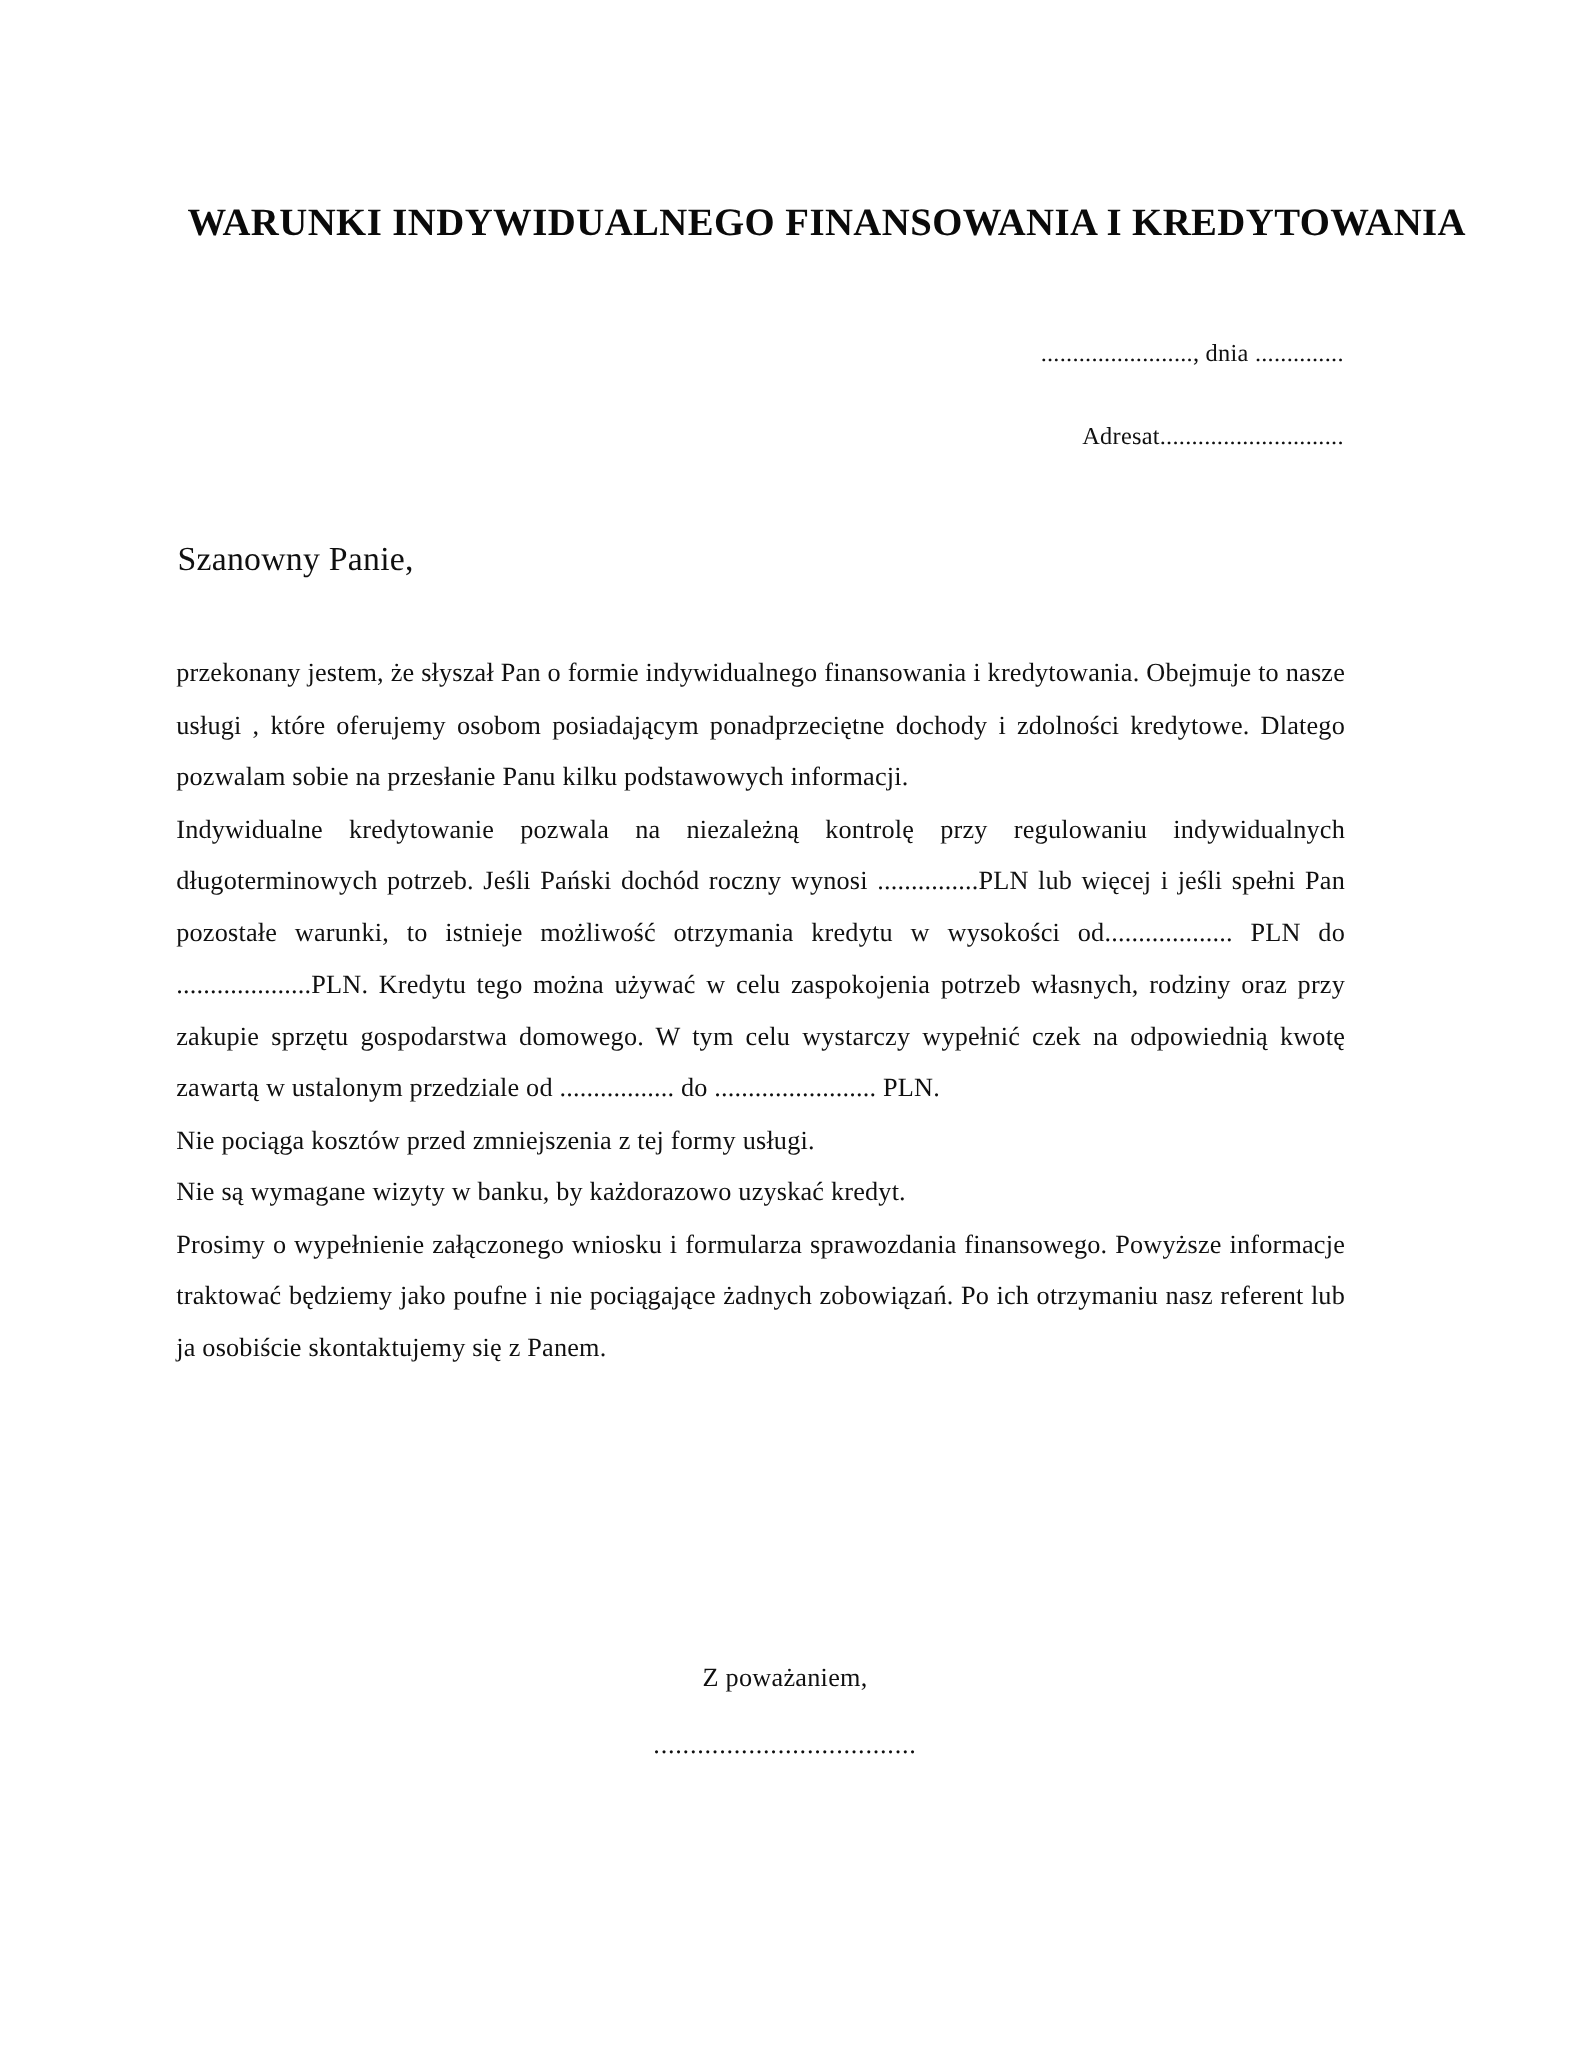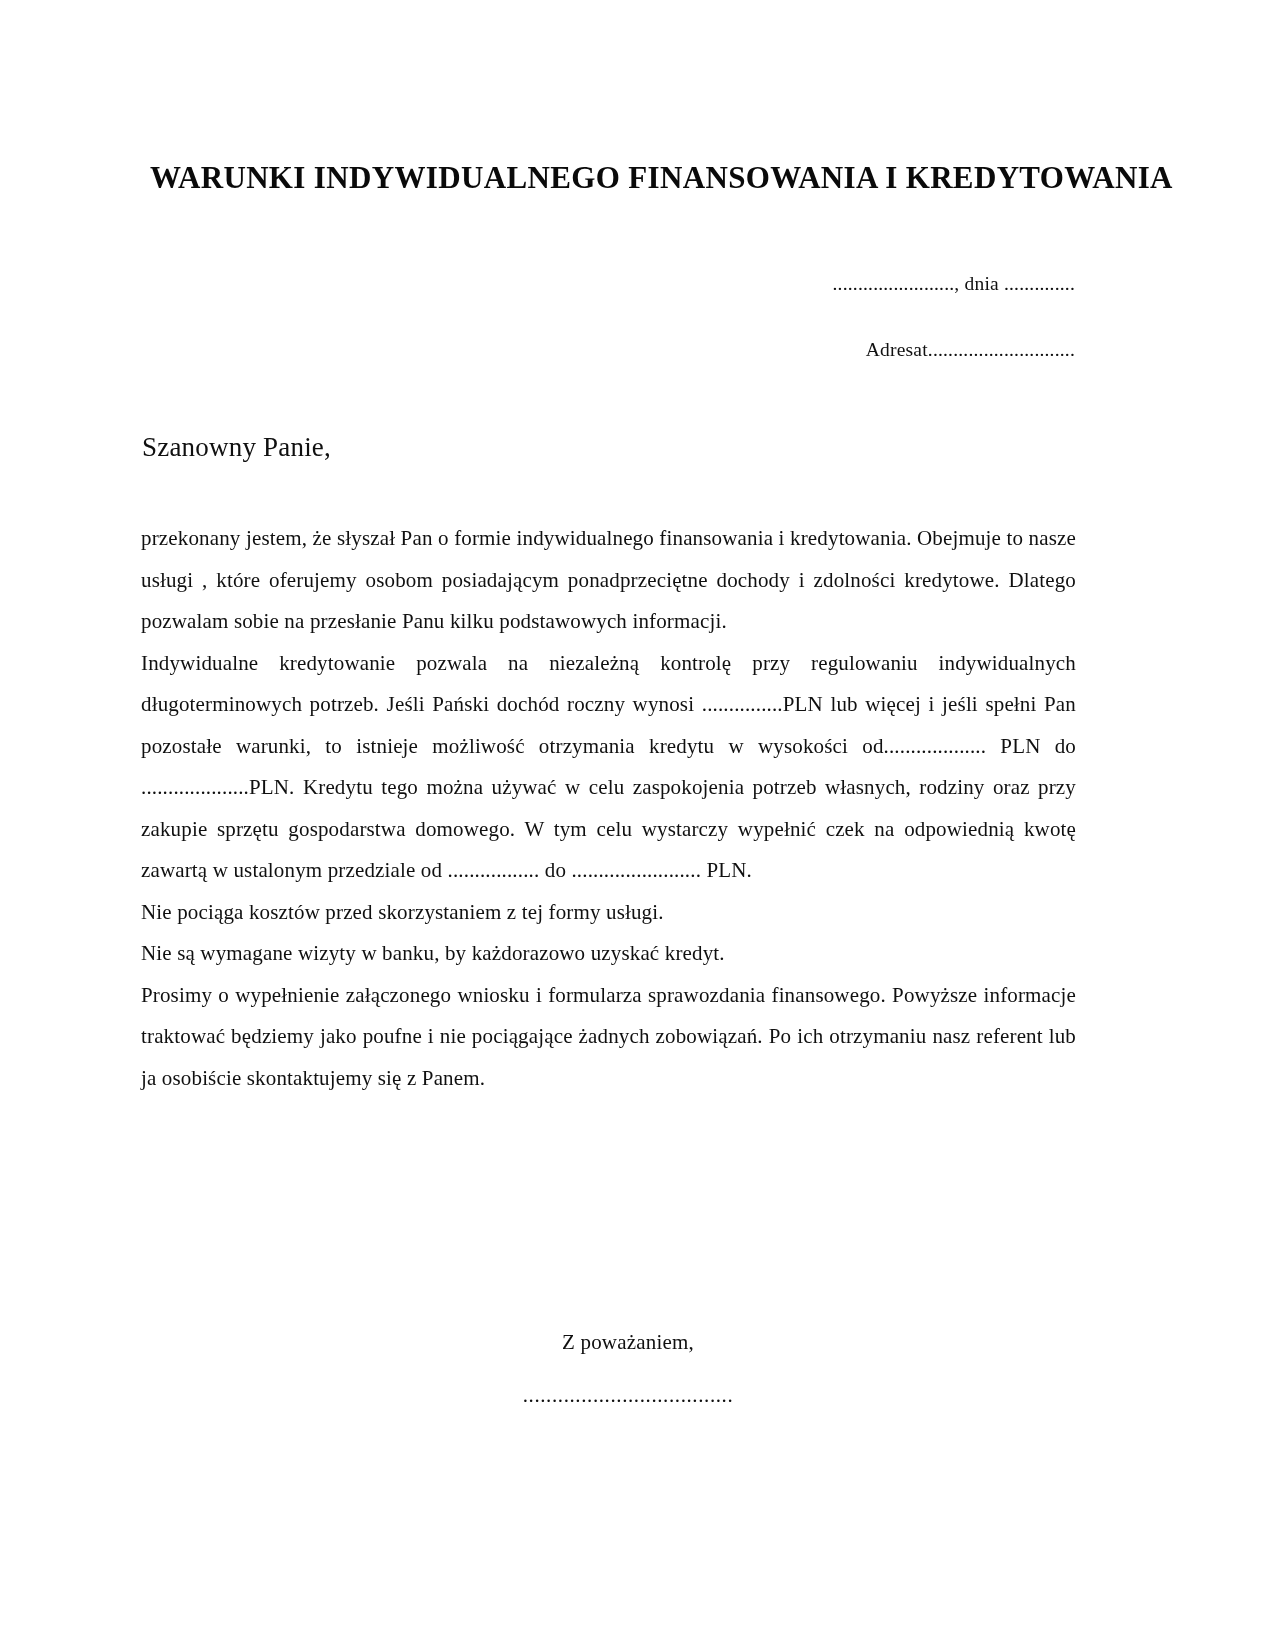--- a/index.html
+++ b/index.html
@@ -137,21 +137,21 @@
   <div class="meta-block">
     <div class="meta-line date-line">........................, dnia ..............</div>
     <div class="meta-line addressee-line">Adresat.............................</div>
   </div>
 
   <div class="salutation">Szanowny Panie,</div>
 
   <div class="body-block">
     <p class="para">przekonany jestem, że słyszał Pan o formie indywidualnego finansowania i kredytowania. Obejmuje to nasze usługi , które oferujemy osobom posiadającym ponadprzeciętne dochody i zdolności kredytowe. Dlatego pozwalam sobie na przesłanie Panu kilku podstawowych informacji.</p>
     <p class="para">Indywidualne kredytowanie pozwala na niezależną kontrolę przy regulowaniu indywidualnych długoterminowych potrzeb. Jeśli Pański dochód roczny wynosi ...............PLN lub więcej i jeśli spełni Pan pozostałe warunki, to istnieje możliwość otrzymania kredytu w wysokości od................... PLN do ....................PLN. Kredytu tego można używać w celu zaspokojenia potrzeb własnych, rodziny oraz przy zakupie sprzętu gospodarstwa domowego. W tym celu wystarczy wypełnić czek na odpowiednią kwotę zawartą w ustalonym przedziale od ................. do ........................ PLN.</p>
-    <p class="para single">Nie pociąga kosztów przed skorzystaniem z tej formy usługi.</p>
+    <p class="para single">Nie pociąga kosztów przed zmniejszenia z tej formy usługi.</p>
     <p class="para single">Nie są wymagane wizyty w banku, by każdorazowo uzyskać kredyt.</p>
     <p class="para">Prosimy o wypełnienie załączonego wniosku i formularza sprawozdania finansowego. Powyższe informacje traktować będziemy jako poufne i nie pociągające żadnych zobowiązań. Po ich otrzymaniu nasz referent lub ja osobiście skontaktujemy się z Panem.</p>
   </div>
 
   <div class="closing">
     <div class="closing-regards">Z poważaniem,</div>
     <div class="closing-rule">....................................</div>
   </div>
 
 </div>

